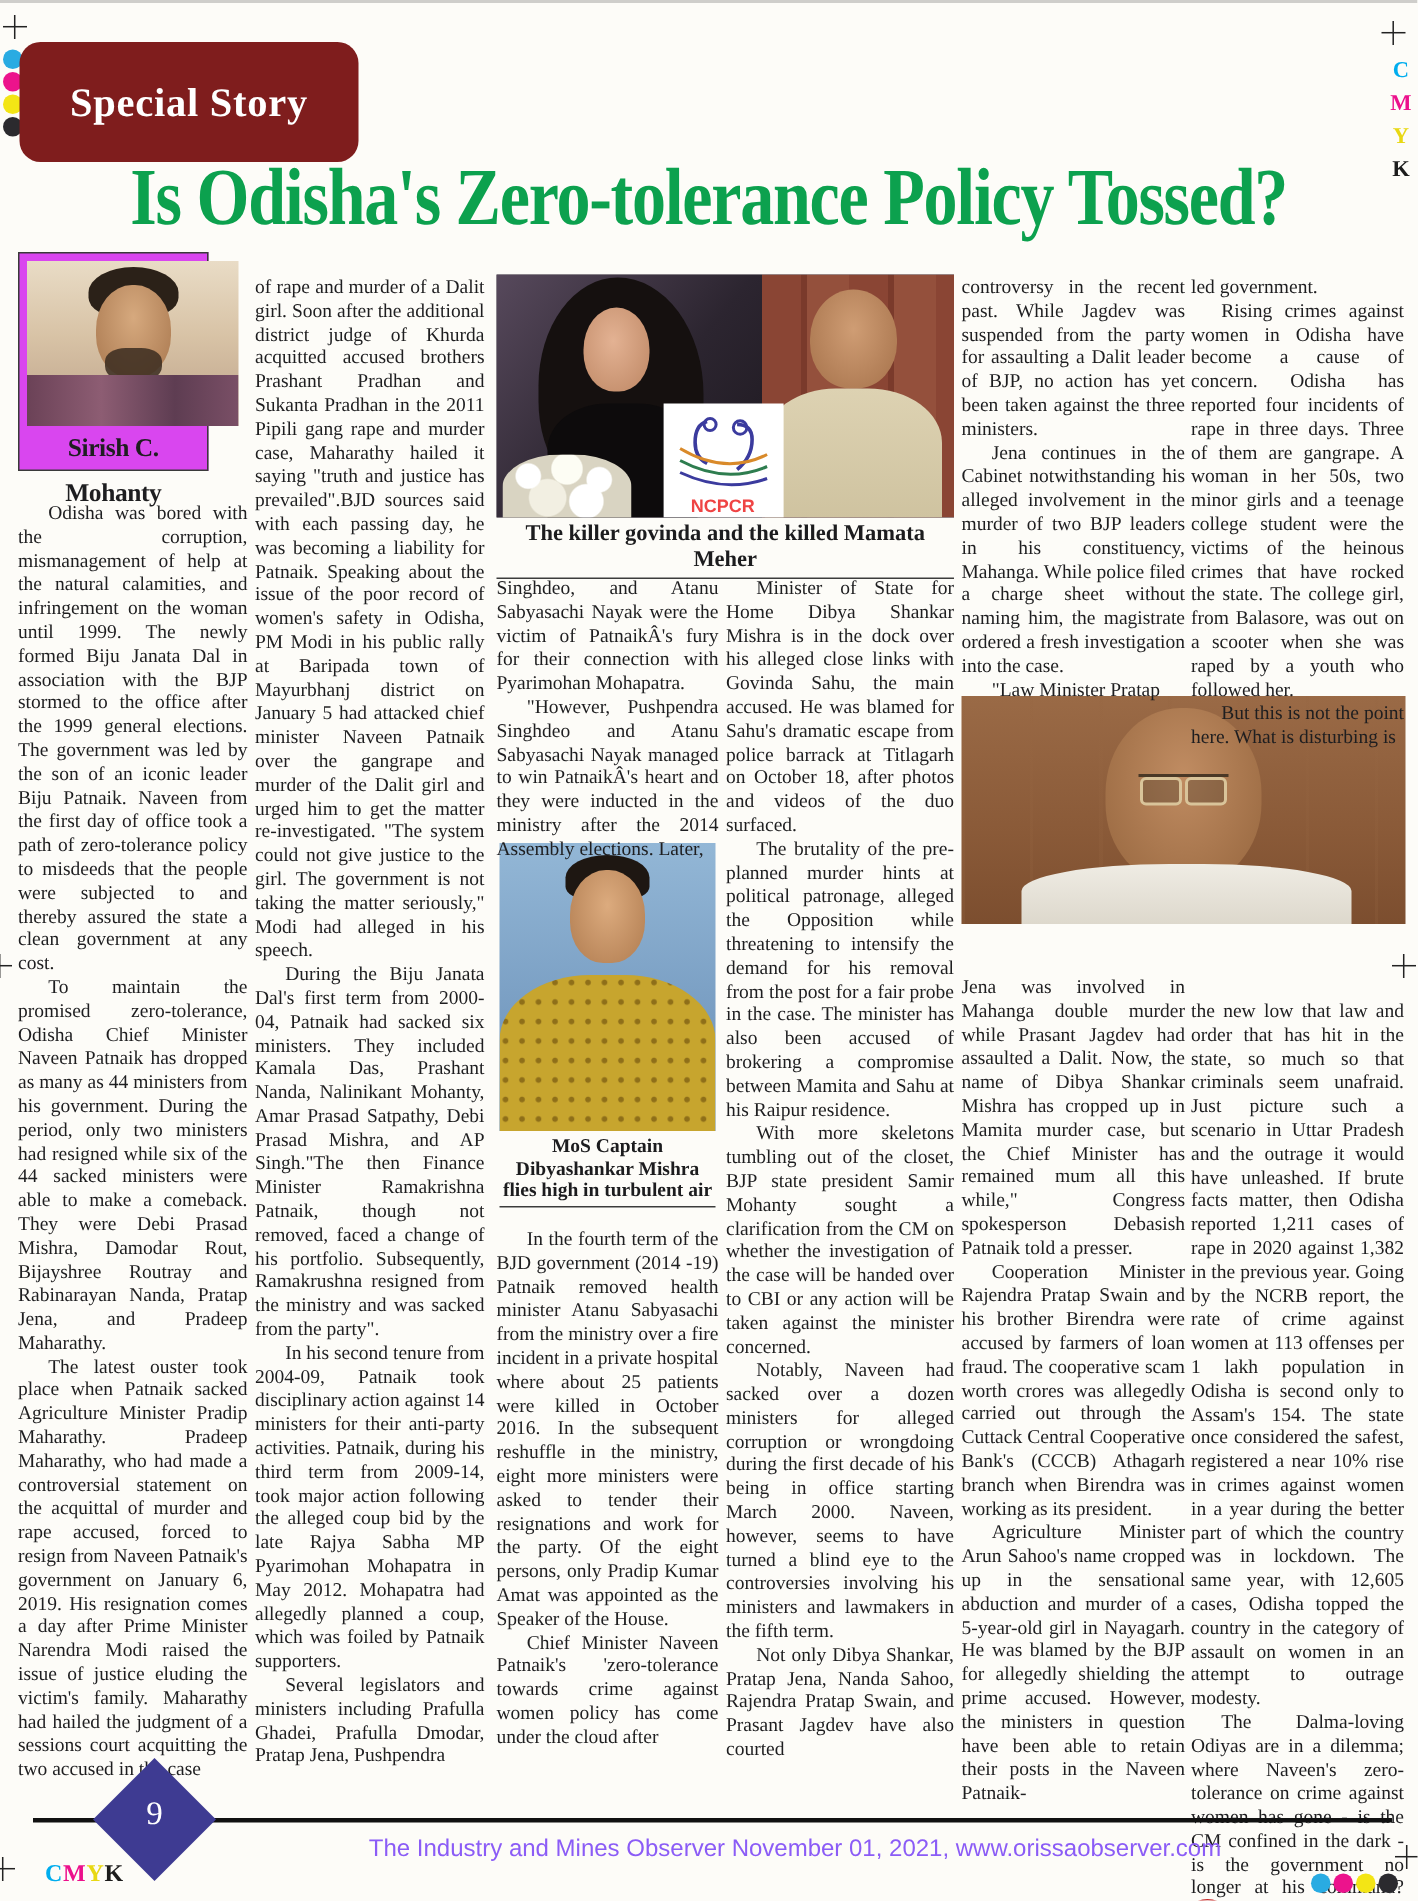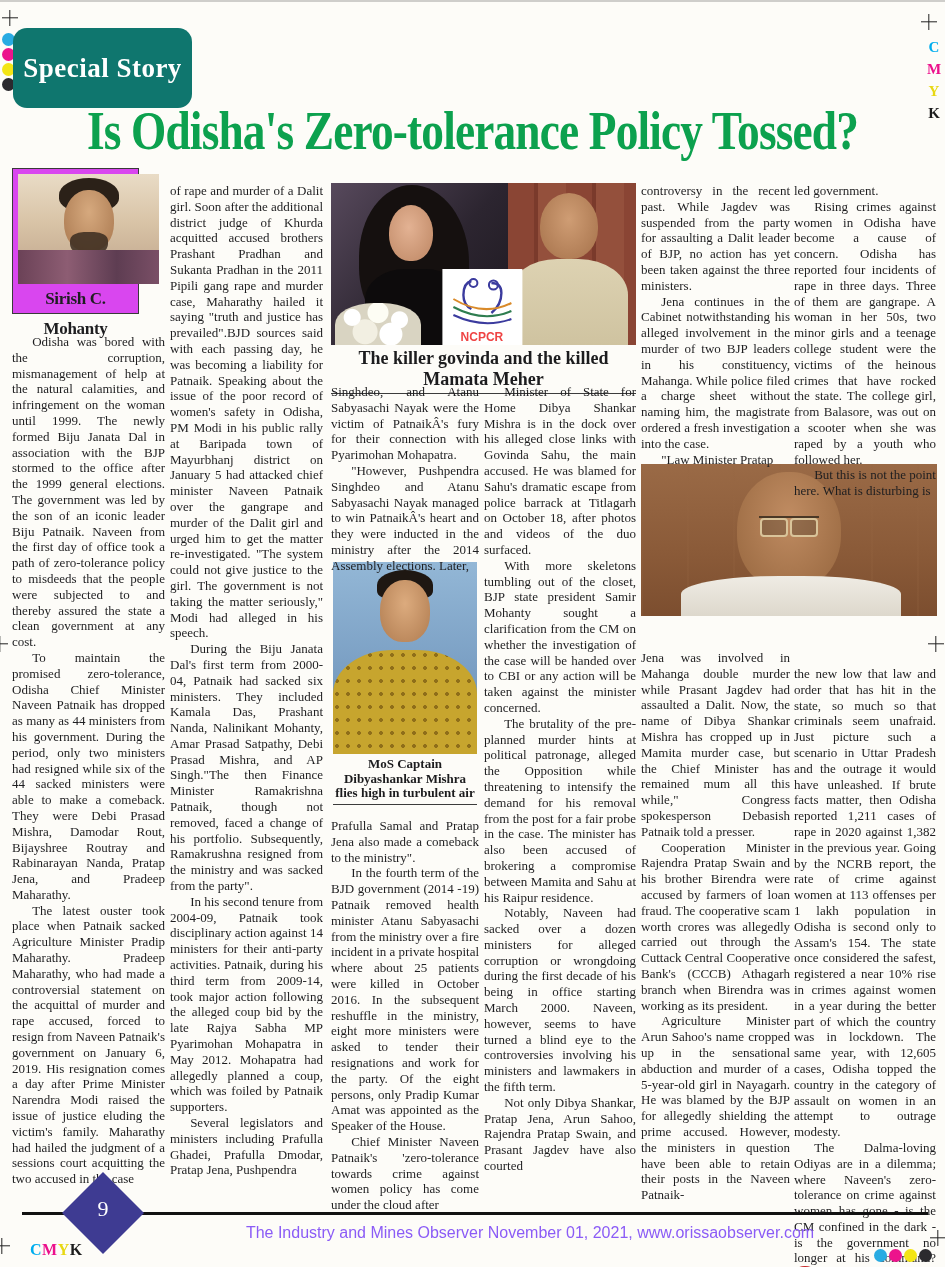--- a/index.html
+++ b/index.html
@@ -11,21 +11,21 @@
   .cross{position:absolute;width:16px;height:16px;}
   .cross::before{content:"";position:absolute;left:50%;top:0;bottom:0;width:1.4px;background:#222;transform:translateX(-50%);}
   .cross::after{content:"";position:absolute;top:50%;left:0;right:0;height:1.4px;background:#222;transform:translateY(-50%);}
   .dot{position:absolute;width:13px;height:13px;border-radius:50%;}
   .dot.cy{background:#29abe2}.dot.mg{background:#ec138c}.dot.yl{background:#f3e515}.dot.bk{background:#2b2a2e}
   .cmyk-v{position:absolute;left:925px;top:36px;width:18px;font-weight:bold;font-size:15px;line-height:22px;text-align:center;}
   .cmyk-h{position:absolute;left:30px;top:1241px;font-weight:bold;font-size:16px;letter-spacing:.5px;}
   .c{color:#00adee}.m{color:#ec108c}.y{color:#e8d813}.k{color:#1c1c1c}
 
   
-  .badge{position:absolute;left:13px;top:28px;width:179px;height:80px;background:#0f766e;border-radius:14px;
+  .badge{position:absolute;left:13px;top:28px;width:226px;height:80px;background:#7f1d1d;border-radius:14px;
          display:flex;align-items:center;justify-content:center;}
   .badge span{color:#fff;font-weight:bold;font-size:27px;letter-spacing:.5px;}
   .headline{position:absolute;left:0;top:100px;width:945px;margin:0;text-align:center;
             font-size:54px;font-weight:bold;color:#0ca14e;letter-spacing:-1px;
             transform:scaleX(.84);transform-origin:50% 50%;white-space:nowrap;}
 
   
   .col{position:absolute;text-align:justify;font-size:13px;line-height:15.8px;}
   .col p{margin:0;text-indent:1.55em;}
   .col p.noindent{text-indent:0;}
@@ -83,21 +83,21 @@
   #photo-damodar{position:relative;width:296px;height:152px;overflow:hidden;
       background:repeating-linear-gradient(90deg,#96664238 0 2px,transparent 2px 46px),linear-gradient(180deg,#9a6a46 0%,#8a5a38 60%,#7c4e2f 100%);}
   #photo-damodar .head{position:absolute;left:96px;top:8px;width:104px;height:118px;background:radial-gradient(ellipse at 50% 38%,#c08c62,#96663e);border-radius:48% 48% 46% 46%;}
   #photo-damodar .glasses{position:absolute;left:118px;top:52px;width:60px;height:18px;border-top:2px solid #4a3826;}
   #photo-damodar .glasses::before,#photo-damodar .glasses::after{content:"";position:absolute;top:0;width:24px;height:15px;border:2px solid #d9c49a;border-radius:4px;background:rgba(70,55,40,.35);}
   #photo-damodar .glasses::before{left:1px}.glasses::after{right:1px}
   #photo-damodar .glasses::after{right:1px}
   #photo-damodar .shirt{position:absolute;left:40px;bottom:0;width:220px;height:40px;background:linear-gradient(180deg,#efece4,#ddd8cc);border-radius:45% 45% 0 0;}
 
   
-  #cap-mamata{position:absolute;left:331px;top:348px;width:305px;font-size:18px;text-align:center;}
+  #cap-mamata{position:absolute;left:331px;top:348px;width:305px;font-size:15px;text-align:center;}
   #cap-dibya{position:absolute;left:333px;top:757px;width:144px;font-size:13px;line-height:14.6px;}
   #cap-damodar{position:absolute;left:641px;top:620px;width:296px;font-size:15px;}
 
   
   #footline{position:absolute;left:22px;top:1212px;width:906px;height:3px;background:#111;}
   #diamond{position:absolute;left:74px;top:1184px;width:58px;height:58px;background:#3e3b92;transform:rotate(45deg);}
   #pageno{position:absolute;left:74px;top:1196px;width:58px;text-align:center;color:#fff;font-size:22px;}
   #foottext{position:absolute;left:0;top:1224px;width:945px;box-sizing:border-box;padding-left:115px;text-align:center;
             font-family:"Liberation Sans",sans-serif;font-size:16px;color:#8b5cf6;}
   .footdots{position:absolute;top:1249px;}
@@ -199,31 +199,30 @@
     <p>During the Biju Janata Dal's first term from 2000-04, Patnaik had sacked six ministers. They included Kamala Das, Prashant Nanda, Nalinikant Mohanty, Amar Prasad Satpathy, Debi Prasad Mishra, and AP Singh."The then Finance Minister Ramakrishna Patnaik, though not removed, faced a change of his portfolio. Subsequently, Ramakrushna resigned from the ministry and was sacked from the party".</p>
     <p>In his second tenure from 2004-09, Patnaik took disciplinary action against 14 ministers for their anti-party activities. Patnaik, during his third term from 2009-14, took major action following the alleged coup bid by the late Rajya Sabha MP Pyarimohan Mohapatra in May 2012. Mohapatra had allegedly planned a coup, which was foiled by Patnaik supporters.</p>
     <p>Several legislators and ministers including Prafulla Ghadei, Prafulla Dmodar, Pratap Jena, Pushpendra</p>
   </div>
 
   <div class="col" id="col3a">
     <p class="noindent">Singhdeo, and Atanu Sabyasachi Nayak were the victim of PatnaikÂ's fury for their connection with Pyarimohan Mohapatra.</p>
     <p>"However, Pushpendra Singhdeo and Atanu Sabyasachi Nayak managed to win PatnaikÂ's heart and they were inducted in the ministry after the 2014 Assembly elections. Later,</p>
   </div>
   <div class="col" id="col3b">
-    <p class="noindent">Prafulla Samal and Pratap Jena also made a comeback to the ministry".</p>
     <p>In the fourth term of the BJD government (2014 -19) Patnaik removed health minister Atanu Sabyasachi from the ministry over a fire incident in a private hospital where about 25 patients were killed in October 2016. In the subsequent reshuffle in the ministry, eight more ministers were asked to tender their resignations and work for the party. Of the eight persons, only Pradip Kumar Amat was appointed as the Speaker of the House.</p>
     <p>Chief Minister Naveen Patnaik's 'zero-tolerance towards crime against women policy has come under the cloud after</p>
   </div>
 
   <div class="col" id="col4">
     <p>Minister of State for Home Dibya Shankar Mishra is in the dock over his alleged close links with Govinda Sahu, the main accused. He was blamed for Sahu's dramatic escape from police barrack at Titlagarh on October 18, after photos and videos of the duo surfaced.</p>
+    <p>The brutality of the pre-planned murder hints at political patronage, alleged the Opposition while threatening to intensify the demand for his removal from the post for a fair probe in the case. The minister has also been accused of brokering a compromise between Mamita and Sahu at his Raipur residence.</p>
     <p>With more skeletons tumbling out of the closet, BJP state president Samir Mohanty sought a clarification from the CM on whether the investigation of the case will be handed over to CBI or any action will be taken against the minister concerned.</p>
-    <p>The brutality of the pre-planned murder hints at political patronage, alleged the Opposition while threatening to intensify the demand for his removal from the post for a fair probe in the case. The minister has also been accused of brokering a compromise between Mamita and Sahu at his Raipur residence.</p>
     <p>Notably, Naveen had sacked over a dozen ministers for alleged corruption or wrongdoing during the first decade of his being in office starting March 2000. Naveen, however, seems to have turned a blind eye to the controversies involving his ministers and lawmakers in the fifth term.</p>
-    <p>Not only Dibya Shankar, Pratap Jena, Arun Sahoo, Rajendra Pratap Swain, and Prasant Jagdev have also courted</p>
+    <p>Not only Dibya Shankar, Pratap Jena, Nanda Sahoo, Rajendra Pratap Swain, and Prasant Jagdev have also courted</p>
   </div>
 
   <div class="col" id="col5a">
     <p class="noindent">controversy in the recent past. While Jagdev was suspended from the party for assaulting a Dalit leader of BJP, no action has yet been taken against the three ministers.</p>
     <p>Jena continues in the Cabinet notwithstanding his alleged involvement in the murder of two BJP leaders in his constituency, Mahanga. While police filed a charge sheet without naming him, the magistrate ordered a fresh investigation into the case.</p>
     <p>"Law Minister Pratap</p>
   </div>
   <div class="col" id="col5b">
     <p class="noindent">Jena was involved in Mahanga double murder while Prasant Jagdev had assaulted a Dalit. Now, the name of Dibya Shankar Mishra has cropped up in Mamita murder case, but the Chief Minister has remained mum all this while," Congress spokesperson Debasish Patnaik told a presser.</p>
     <p>Cooperation Minister Rajendra Pratap Swain and his brother Birendra were accused by farmers of loan fraud. The cooperative scam worth crores was allegedly carried out through the Cuttack Central Cooperative Bank's (CCCB) Athagarh branch when Birendra was working as its president.</p>

